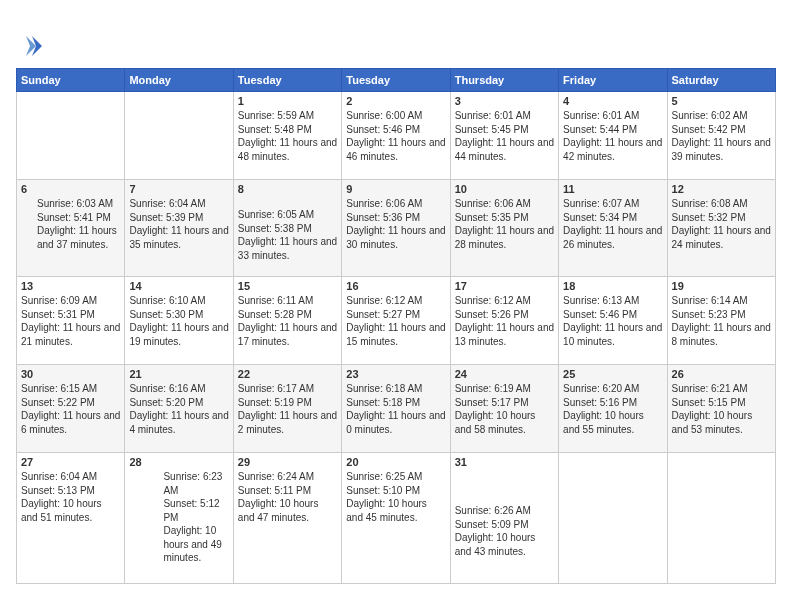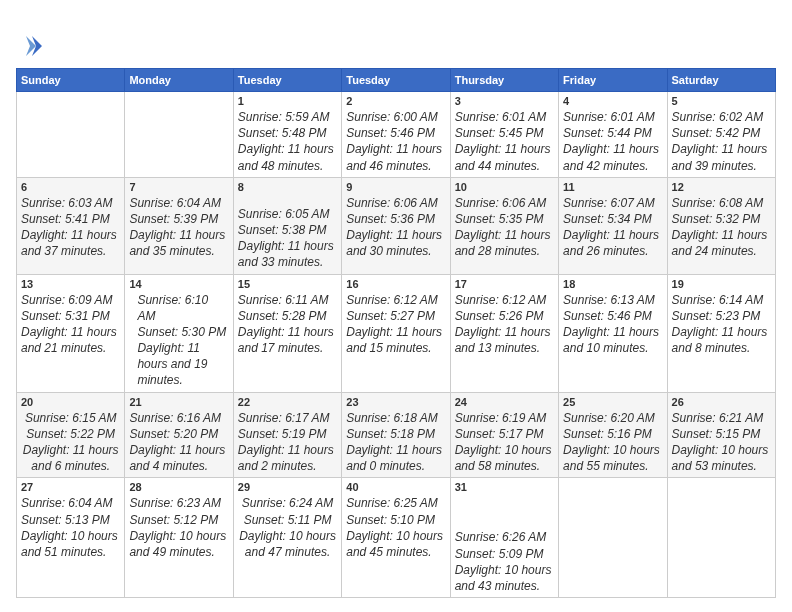--- a/index.html
+++ b/index.html
@@ -89,24 +89,23 @@
     .calendar tr:nth-child(even) td {
       background-color: #f5f5f5;
     }
     .day-num {
       font-size: 11px;
       font-weight: bold;
       display: block;
       margin-bottom: 2px;
     }
     .cell-text {
-      font-size: 12px;
+      font-size: 10px;
       line-height: 1.35;
       color: #333;
-      font-style: italic;
     }
     .empty-cell {
       background: #fff !important;
     }
   </style>
 </head>
 <body>
 
 <div class="page">
   <div class="header">
@@ -170,21 +169,21 @@
           <td>
             <span class="day-num">5</span>
             <div class="cell-text" style="white-space: pre-line;">Sunrise: 6:02 AM
 Sunset: 5:42 PM
 Daylight: 11 hours and 39 minutes.</div>
           </td>
         </tr>
         <tr>
           <td>
             <span class="day-num">6</span>
-            <div class="cell-text" style="white-space: pre-line;">Sunrise: 6:03 AM
+            <div class="cell-text" style="white-space: pre-line; margin-left: 16px;">Sunrise: 6:03 AM
 Sunset: 5:41 PM
 Daylight: 11 hours and 37 minutes.</div>
           </td>
           <td>
             <span class="day-num">7</span>
             <div class="cell-text" style="white-space: pre-line;">Sunrise: 6:04 AM
 Sunset: 5:39 PM
 Daylight: 11 hours and 35 minutes.</div>
           </td>
           <td>
@@ -220,21 +219,21 @@
         </tr>
         <tr>
           <td>
             <span class="day-num">13</span>
             <div class="cell-text" style="white-space: pre-line;">Sunrise: 6:09 AM
 Sunset: 5:31 PM
 Daylight: 11 hours and 21 minutes.</div>
           </td>
           <td>
             <span class="day-num">14</span>
-            <div class="cell-text" style="white-space: pre-line; margin-left: 8px;">Sunrise: 6:10 AM
+            <div class="cell-text" style="white-space: pre-line;">Sunrise: 6:10 AM
 Sunset: 5:30 PM
 Daylight: 11 hours and 19 minutes.</div>
           </td>
           <td>
             <span class="day-num">15</span>
             <div class="cell-text" style="white-space: pre-line;">Sunrise: 6:11 AM
 Sunset: 5:28 PM
 Daylight: 11 hours and 17 minutes.</div>
           </td>
           <td>
@@ -257,22 +256,22 @@
           </td>
           <td>
             <span class="day-num">19</span>
             <div class="cell-text" style="white-space: pre-line;">Sunrise: 6:14 AM
 Sunset: 5:23 PM
 Daylight: 11 hours and 8 minutes.</div>
           </td>
         </tr>
         <tr>
           <td>
-            <span class="day-num">20</span>
-            <div class="cell-text" style="white-space: pre-line; text-align: center;">Sunrise: 6:15 AM
+            <span class="day-num">30</span>
+            <div class="cell-text" style="white-space: pre-line;">Sunrise: 6:15 AM
 Sunset: 5:22 PM
 Daylight: 11 hours and 6 minutes.</div>
           </td>
           <td>
             <span class="day-num">21</span>
             <div class="cell-text" style="white-space: pre-line;">Sunrise: 6:16 AM
 Sunset: 5:20 PM
 Daylight: 11 hours and 4 minutes.</div>
           </td>
           <td>
@@ -308,32 +307,32 @@
         </tr>
         <tr>
           <td>
             <span class="day-num">27</span>
             <div class="cell-text" style="white-space: pre-line;">Sunrise: 6:04 AM
 Sunset: 5:13 PM
 Daylight: 10 hours and 51 minutes.</div>
           </td>
           <td>
             <span class="day-num">28</span>
-            <div class="cell-text" style="white-space: pre-line;">Sunrise: 6:23 AM
+            <div class="cell-text" style="white-space: pre-line; margin-left: 34px;">Sunrise: 6:23 AM
 Sunset: 5:12 PM
 Daylight: 10 hours and 49 minutes.</div>
           </td>
           <td>
             <span class="day-num">29</span>
-            <div class="cell-text" style="white-space: pre-line; text-align: center;">Sunrise: 6:24 AM
+            <div class="cell-text" style="white-space: pre-line;">Sunrise: 6:24 AM
 Sunset: 5:11 PM
 Daylight: 10 hours and 47 minutes.</div>
           </td>
           <td>
-            <span class="day-num">40</span>
+            <span class="day-num">20</span>
             <div class="cell-text" style="white-space: pre-line;">Sunrise: 6:25 AM
 Sunset: 5:10 PM
 Daylight: 10 hours and 45 minutes.</div>
           </td>
           <td>
             <span class="day-num">31</span>
             <div class="cell-text" style="white-space: pre-line; margin-top: 36px;">Sunrise: 6:26 AM
 Sunset: 5:09 PM
 Daylight: 10 hours and 43 minutes.</div>
           </td>

